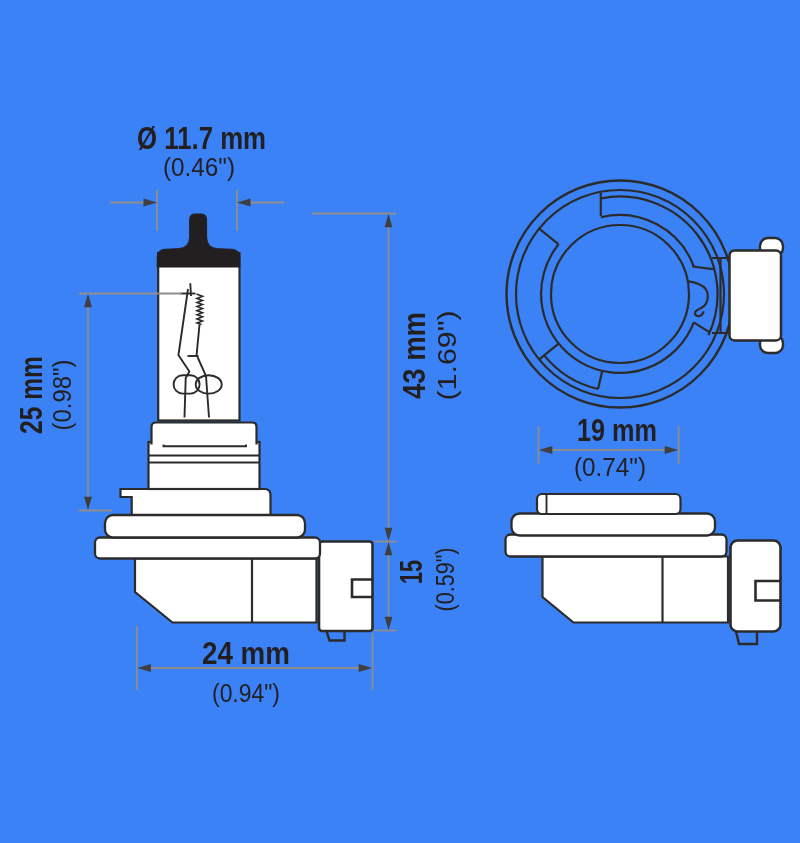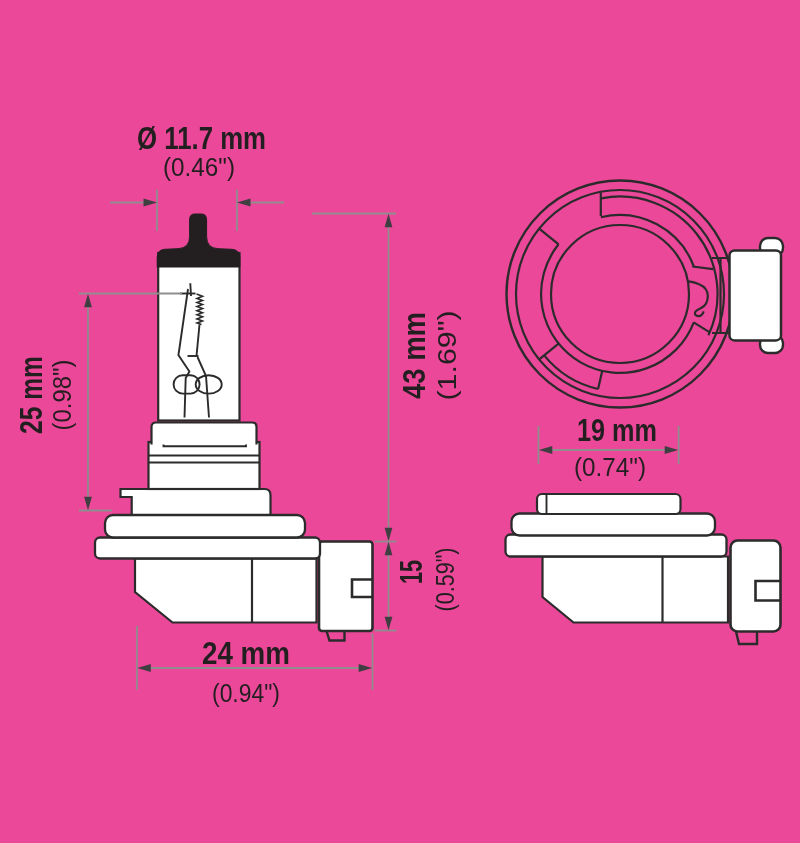--- a/index.html
+++ b/index.html
@@ -1,16 +1,16 @@
 <!DOCTYPE html>
 <html><head>
 <meta charset="utf-8">
 <style>
   html,body{margin:0;padding:0;background:#ffffff;}
-  .page{width:800px;height:843px;background:#ec4899;position:relative;overflow:hidden;}
+  .page{width:800px;height:843px;background:#3b82f6;position:relative;overflow:hidden;}
   svg{display:block;}
   text{font-family:"Liberation Sans","DejaVu Sans",sans-serif;fill:#231f20;}
   .dim-big{font-size:31px;font-weight:700;}
   .dim-inch{font-size:26px;font-weight:400;}
 </style>
 </head>
 <body>
 
 <div class="page">
 <svg width="800" height="843" viewBox="0 0 800 843">

